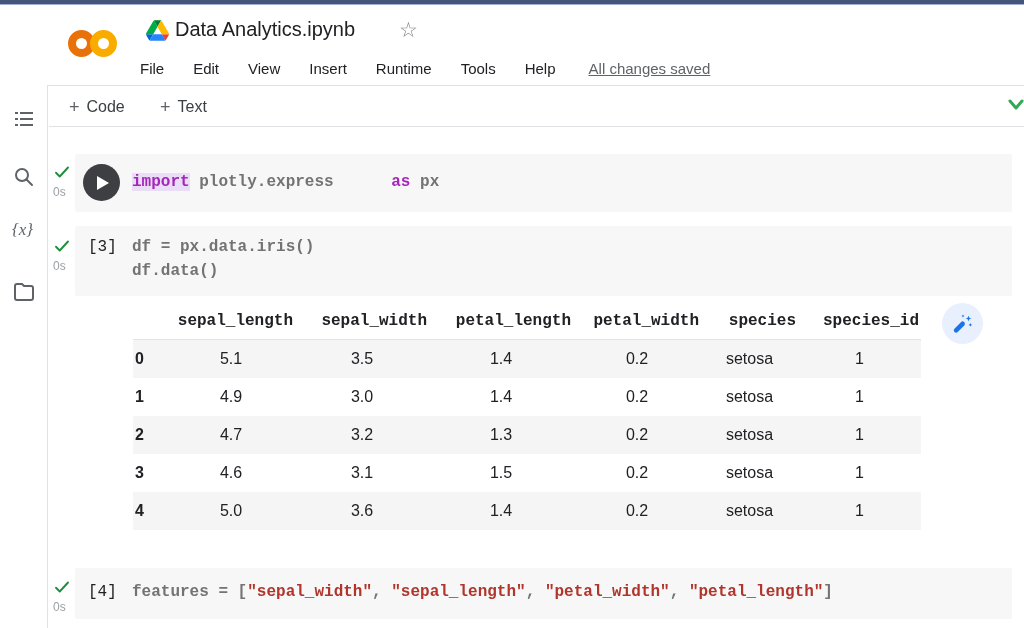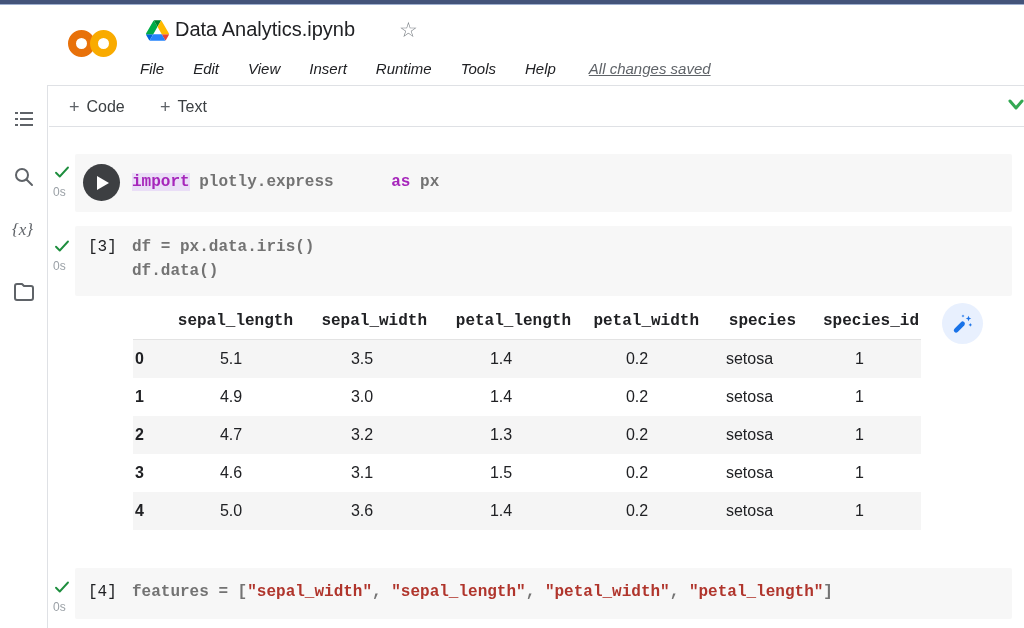--- a/index.html
+++ b/index.html
@@ -12,21 +12,21 @@
 
   
   #header { left:16px; top:5px; width:844px; height:80px; background:#fff;margin-left:36px; }
   #logo { left:16px; top:18px; width:58px; height:40px; }
   .ring { position:absolute; border-radius:50%; width:27px; height:27px; top:7px; }
   .ring.left  { left:0;  border:8px solid #e8710a; }
   .ring.right { left:22px; border:8px solid #f9ab00; }
   #drive-icon { left:94px; top:15px; width:23px; height:21px; }
   #doc-title { left:123px; top:13px; font-size:20px; color:#202124; white-space:nowrap; }
   #star-btn { left:347px; top:13px; font-size:21px; color:#80868b; cursor:pointer; }
-  #menubar { left:88px; top:50px; height:26px; display:flex; align-items:center; gap:29px; font-size:15px; color:#202124;font-style:italic; }
+  #menubar { left:88px; top:50px; height:26px; display:flex; align-items:center; gap:29px; font-size:15px; color:#202124; }
   .menu-item { cursor:pointer; }
   #save-status { margin-left:4px; color:#5f6368; text-decoration:underline; cursor:pointer; }
   #panel-icon { left:1008px; top:30px; width:30px; height:26px; background:#1f2125; border-radius:6px;
                 display:flex; flex-direction:column; justify-content:center; gap:3px; padding:0 5px; }
   #panel-icon i { display:block; height:3px; background:#fff; border-radius:1px; }
   #header-divider { left:48px; top:85px; width:976px; height:1px; background:#dfe1e5; }
 
   
   #sidebar { left:0; top:85px; width:48px; height:543px; background:#fff; border-right:1px solid #dfe1e5; }
   .side-icon { position:absolute; left:12px; width:24px; height:24px; color:#5f6368; cursor:pointer; }

